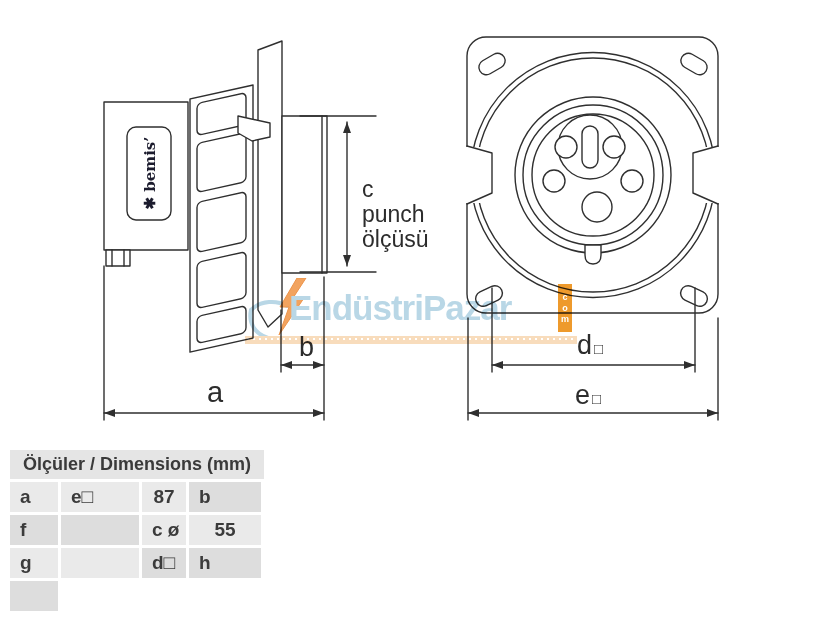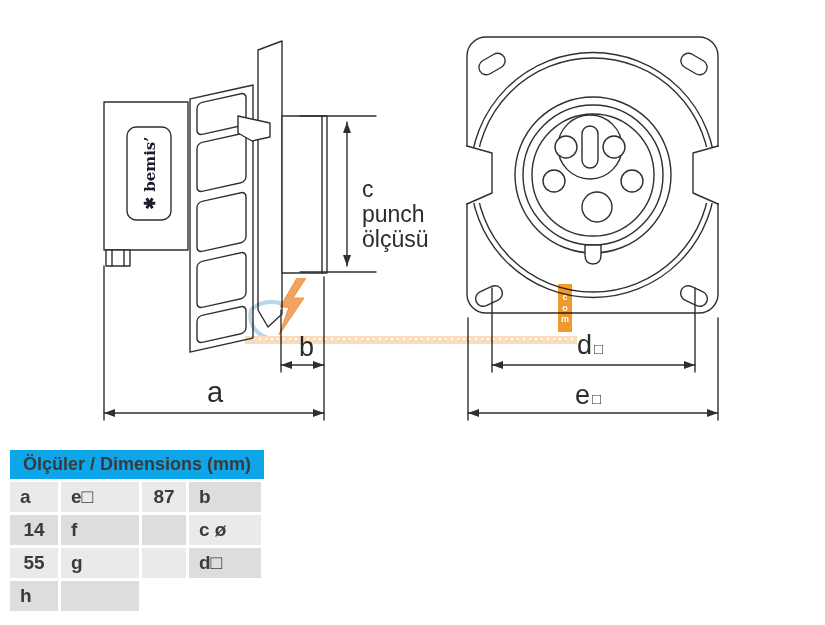--- a/index.html
+++ b/index.html
@@ -19,21 +19,21 @@
               background:#ee9a2c; color:#fff; font-size:9px; font-weight:bold;
               writing-mode:vertical-rl; text-orientation:upright; text-align:center;
               line-height:14px; letter-spacing:1px; }
   .wm-band { position:absolute; left:0; top:54px; width:332px; height:8px;
              background-color:#f8dcbc;
              background-image:radial-gradient(circle, #ffffff 1.2px, rgba(255,255,255,0) 1.3px);
              background-size:6px 6px; }
 
   
   .dim-table { position:absolute; left:10px; top:450px; width:254px; z-index:3; }
-  .dim-header { background:#0ea5e9; height:29px; margin-bottom:3px;
+  .dim-header { background:#e5e5e5; height:29px; margin-bottom:3px;
                 display:flex; align-items:center; justify-content:center;
                 font-size:18px; font-weight:bold; color:#3a3a3a; }
   .dim-grid { display:grid; grid-template-columns:48px 78px 44px 72px;
               gap:3px; background:#fff; }
   .cell { height:30px; line-height:30px; font-size:19px; font-weight:600; color:#3b3b3b; }
   .cell.lab { padding-left:10px; text-align:left; }
   .cell.val { text-align:center; }
   .r-light { background:#eaeaea; }
   .r-dark  { background:#dddddd; }
 
@@ -148,33 +148,33 @@
   </svg>
 
   <div class="watermark">
     <svg class="wm-plug" width="50" height="52" viewBox="0 0 50 52">
       <path d="M6,20 C16,10 32,10 42,16" stroke="#b9d7e6" stroke-width="4" fill="none" stroke-linecap="round"></path>
       <path d="M6,20 C3,33 10,44 23,48" stroke="#b9d7e6" stroke-width="4" fill="none" stroke-linecap="round"></path>
     </svg>
     <svg class="wm-bolt" width="32" height="58" viewBox="0 0 32 58">
       <path d="M22,0 L5,29 L14,29 L4,57 L29,20 L18,20 L31,0 Z" fill="#f2a35f" stroke="#ec934a" stroke-width="1"></path>
     </svg>
+    <div class="wm-text">EndüstriPazar</div>
     <div class="wm-badge">com</div>
     <div class="wm-band"></div>
   </div>
 
   <div class="dim-table">
     <div class="dim-header">Ölçüler / Dimensions (mm)</div>
     <div class="dim-grid">
       <div class="cell lab r-light">a</div>
       <div class="cell lab r-light">e□</div>
       <div class="cell val r-light">87</div>
 
       <div class="cell lab r-dark">b</div>
-      <div class="cell val r-dark">14</div>
       <div class="cell lab r-dark">f</div>
       <div class="cell val r-dark"></div>
 
       <div class="cell lab r-light">c ø</div>
       <div class="cell val r-light">55</div>
       <div class="cell lab r-light">g</div>
       <div class="cell val r-light"></div>
 
       <div class="cell lab r-dark">d□</div>
       <div class="cell lab r-dark">h</div>

